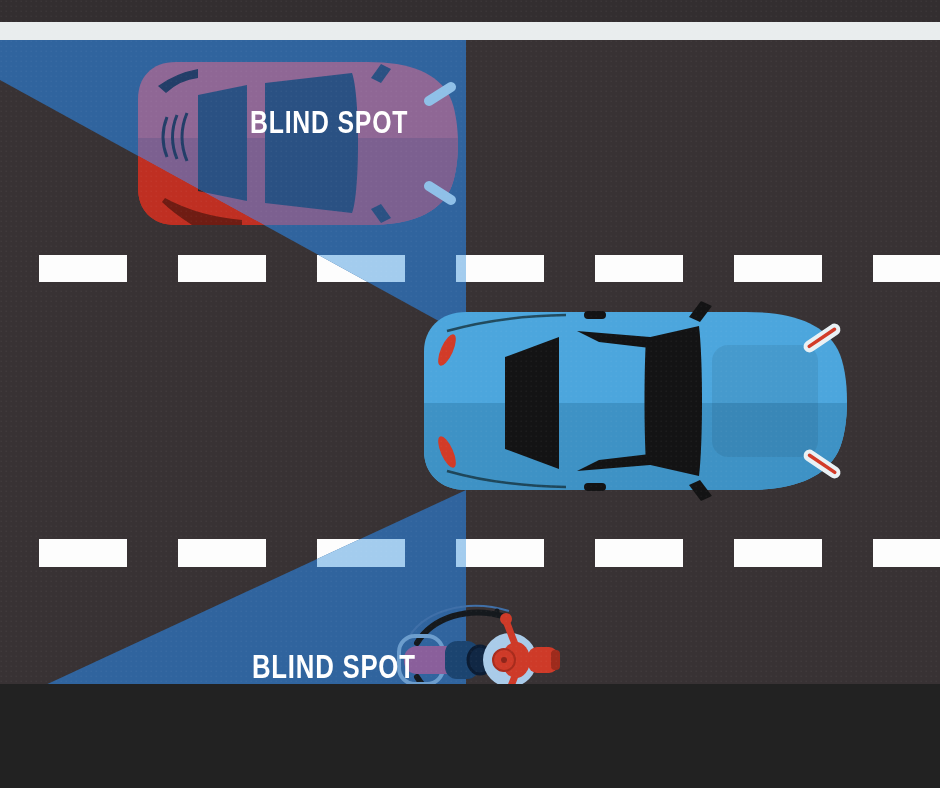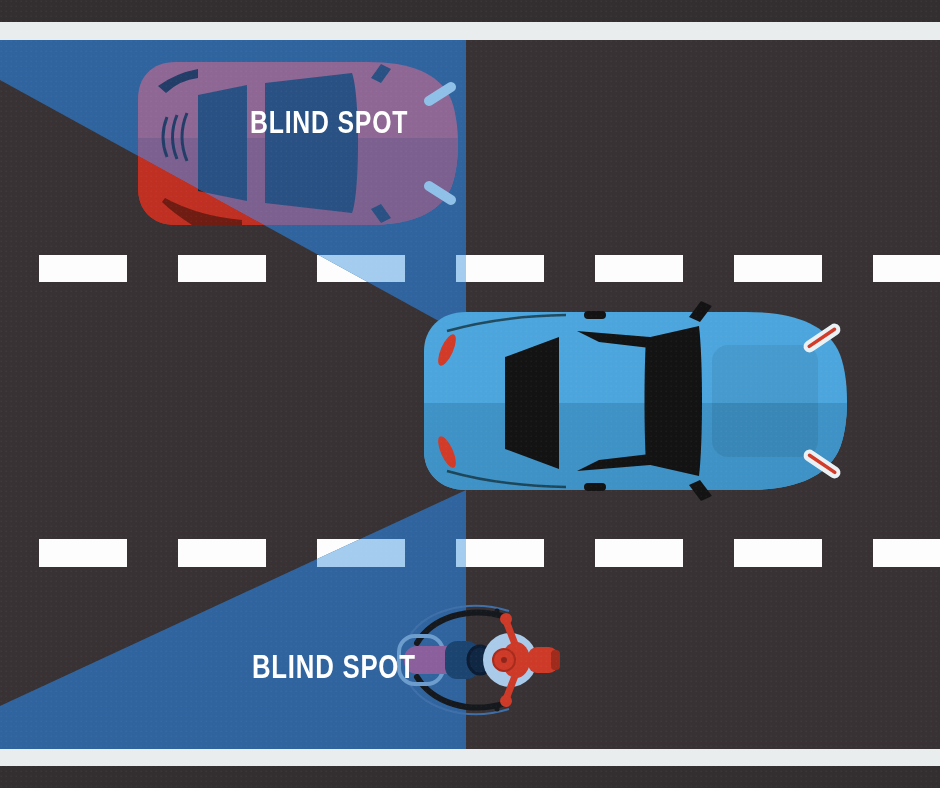--- a/index.html
+++ b/index.html
@@ -1,16 +1,16 @@
 <!DOCTYPE html>
 <html><head>
 <meta charset="utf-8">
 <style>
   html,body{margin:0;padding:0;background:#222;}
-  #stage{position:relative;width:940px;height:788px;overflow:hidden;
+  #stage{position:relative;width:940px;height:684px;overflow:hidden;
          font-family:"Liberation Sans",sans-serif;}
   #stage svg{position:absolute;left:0;top:0;}
   .blind-label{position:absolute;color:#fff;font-weight:700;line-height:1;
                letter-spacing:1px;white-space:nowrap;transform-origin:left center;
                font-family:"Liberation Sans",sans-serif;}
   .blind-label.upper{left:250px;top:107px;font-size:31px;transform:scaleX(0.80);}
   .blind-label.lower{left:252px;top:650px;font-size:33px;transform:scaleX(0.78);}
 </style>
 </head>
 <body>

